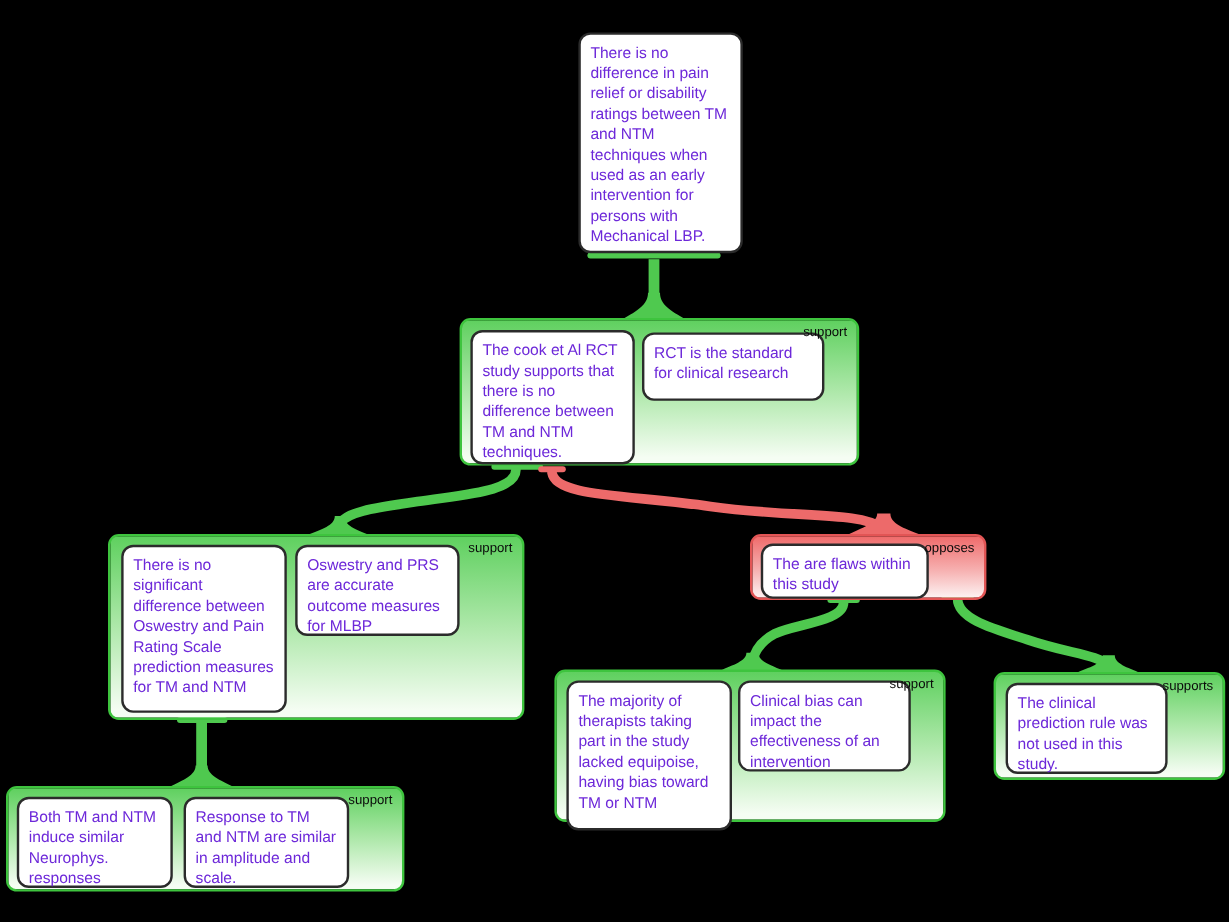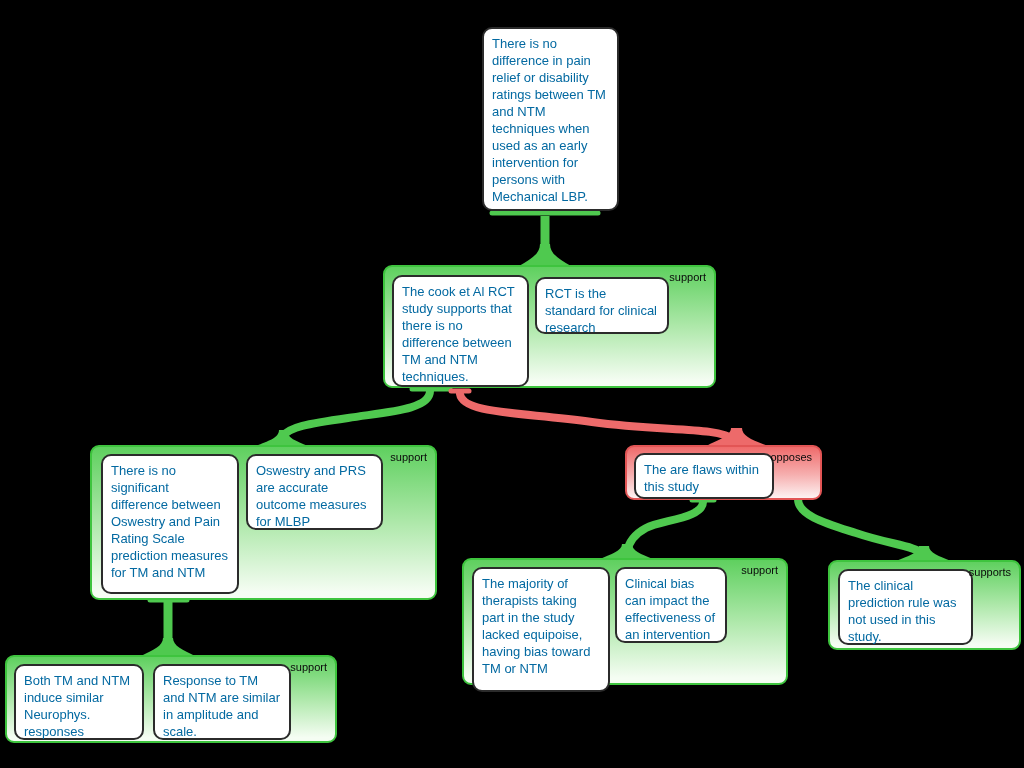--- a/index.html
+++ b/index.html
@@ -26,21 +26,21 @@
   .red { stroke: #ed6a6a; }
   .redfill { fill: #ed6a6a; stroke: none; }
   .node {
     position: absolute;
     background: #ffffff;
     border: 2px solid #2b2b2b;
     border-radius: 10px;
     padding: 6px 8px;
     font-size: 13px;
     line-height: 17px;
-    color: #0369a1;
+    color: #6d28d9;
     box-sizing: border-box;
     z-index: 3;
   }
   .group {
     position: absolute;
     border-radius: 9px;
     box-sizing: border-box;
     z-index: 2;
   }
   .group.support {
@@ -102,21 +102,21 @@
       <path class="stem green" d="M798,499 C798,516 828,524 856,533 C888,544 916,546 923,554"></path>
       <path class="greenfill" d="M919,546 C919,553 908,556 896,561 L951,561 C939,556 929,553 929,546 Z"></path>
     </g>
   </svg>
 
   <div class="node" style="left:482px; top:27px; width:137px; height:184px;">There is no difference in pain relief or disability ratings between TM and NTM techniques when used as an early intervention for persons with Mechanical LBP.</div>
 
   <div class="group support" style="left:383px; top:265px; width:333px; height:123px;">
     <span class="glabel">support</span>
     <div class="node" style="left:7px; top:8px; width:137px; height:112px;">The cook et Al RCT study supports that there is no difference between TM and NTM techniques.</div>
-    <div class="node" style="left:150px; top:10px; width:134px; height:57px;">RCT is the standard for clinical research</div>
+    <div class="node" style="left:150px; top:10px; width:152px; height:57px;">RCT is the standard for clinical research</div>
   </div>
 
   <div class="group support" style="left:90px; top:445px; width:347px; height:155px;">
     <span class="glabel">support</span>
     <div class="node" style="left:9px; top:7px; width:138px; height:140px;">There is no significant difference between Oswestry and Pain Rating Scale prediction measures for TM and NTM</div>
     <div class="node" style="left:154px; top:7px; width:137px; height:76px;">Oswestry and PRS are accurate outcome measures for MLBP</div>
   </div>
 
   <div class="group oppose" style="left:625px; top:445px; width:197px; height:55px;">
     <span class="glabel">opposes</span>
@@ -125,21 +125,21 @@
 
   <div class="group support" style="left:5px; top:655px; width:332px; height:88px;">
     <span class="glabel">support</span>
     <div class="node" style="left:146px; top:7px; width:138px; height:76px;">Response to TM and NTM are similar in amplitude and scale.</div>
     <div class="node" style="left:7px; top:7px; width:130px; height:76px;">Both TM and NTM induce similar Neurophys. responses</div>
   </div>
 
   <div class="group support" style="left:462px; top:558px; width:326px; height:127px;">
     <span class="glabel">support</span>
     <div class="node" style="left:8px; top:7px; width:138px; height:125px;">The majority of therapists taking part in the study lacked equipoise, having bias toward TM or NTM</div>
-    <div class="node" style="left:151px; top:7px; width:112px; height:76px;">Clinical bias can impact the effectiveness of an intervention</div>
+    <div class="node" style="left:151px; top:7px; width:144px; height:76px;">Clinical bias can impact the effectiveness of an intervention</div>
   </div>
 
   <div class="group support" style="left:828px; top:560px; width:193px; height:90px;">
     <span class="glabel">supports</span>
     <div class="node" style="left:8px; top:7px; width:135px; height:76px;">The clinical prediction rule was not used in this study.</div>
   </div>
 
 </div>
 
 </body></html>

